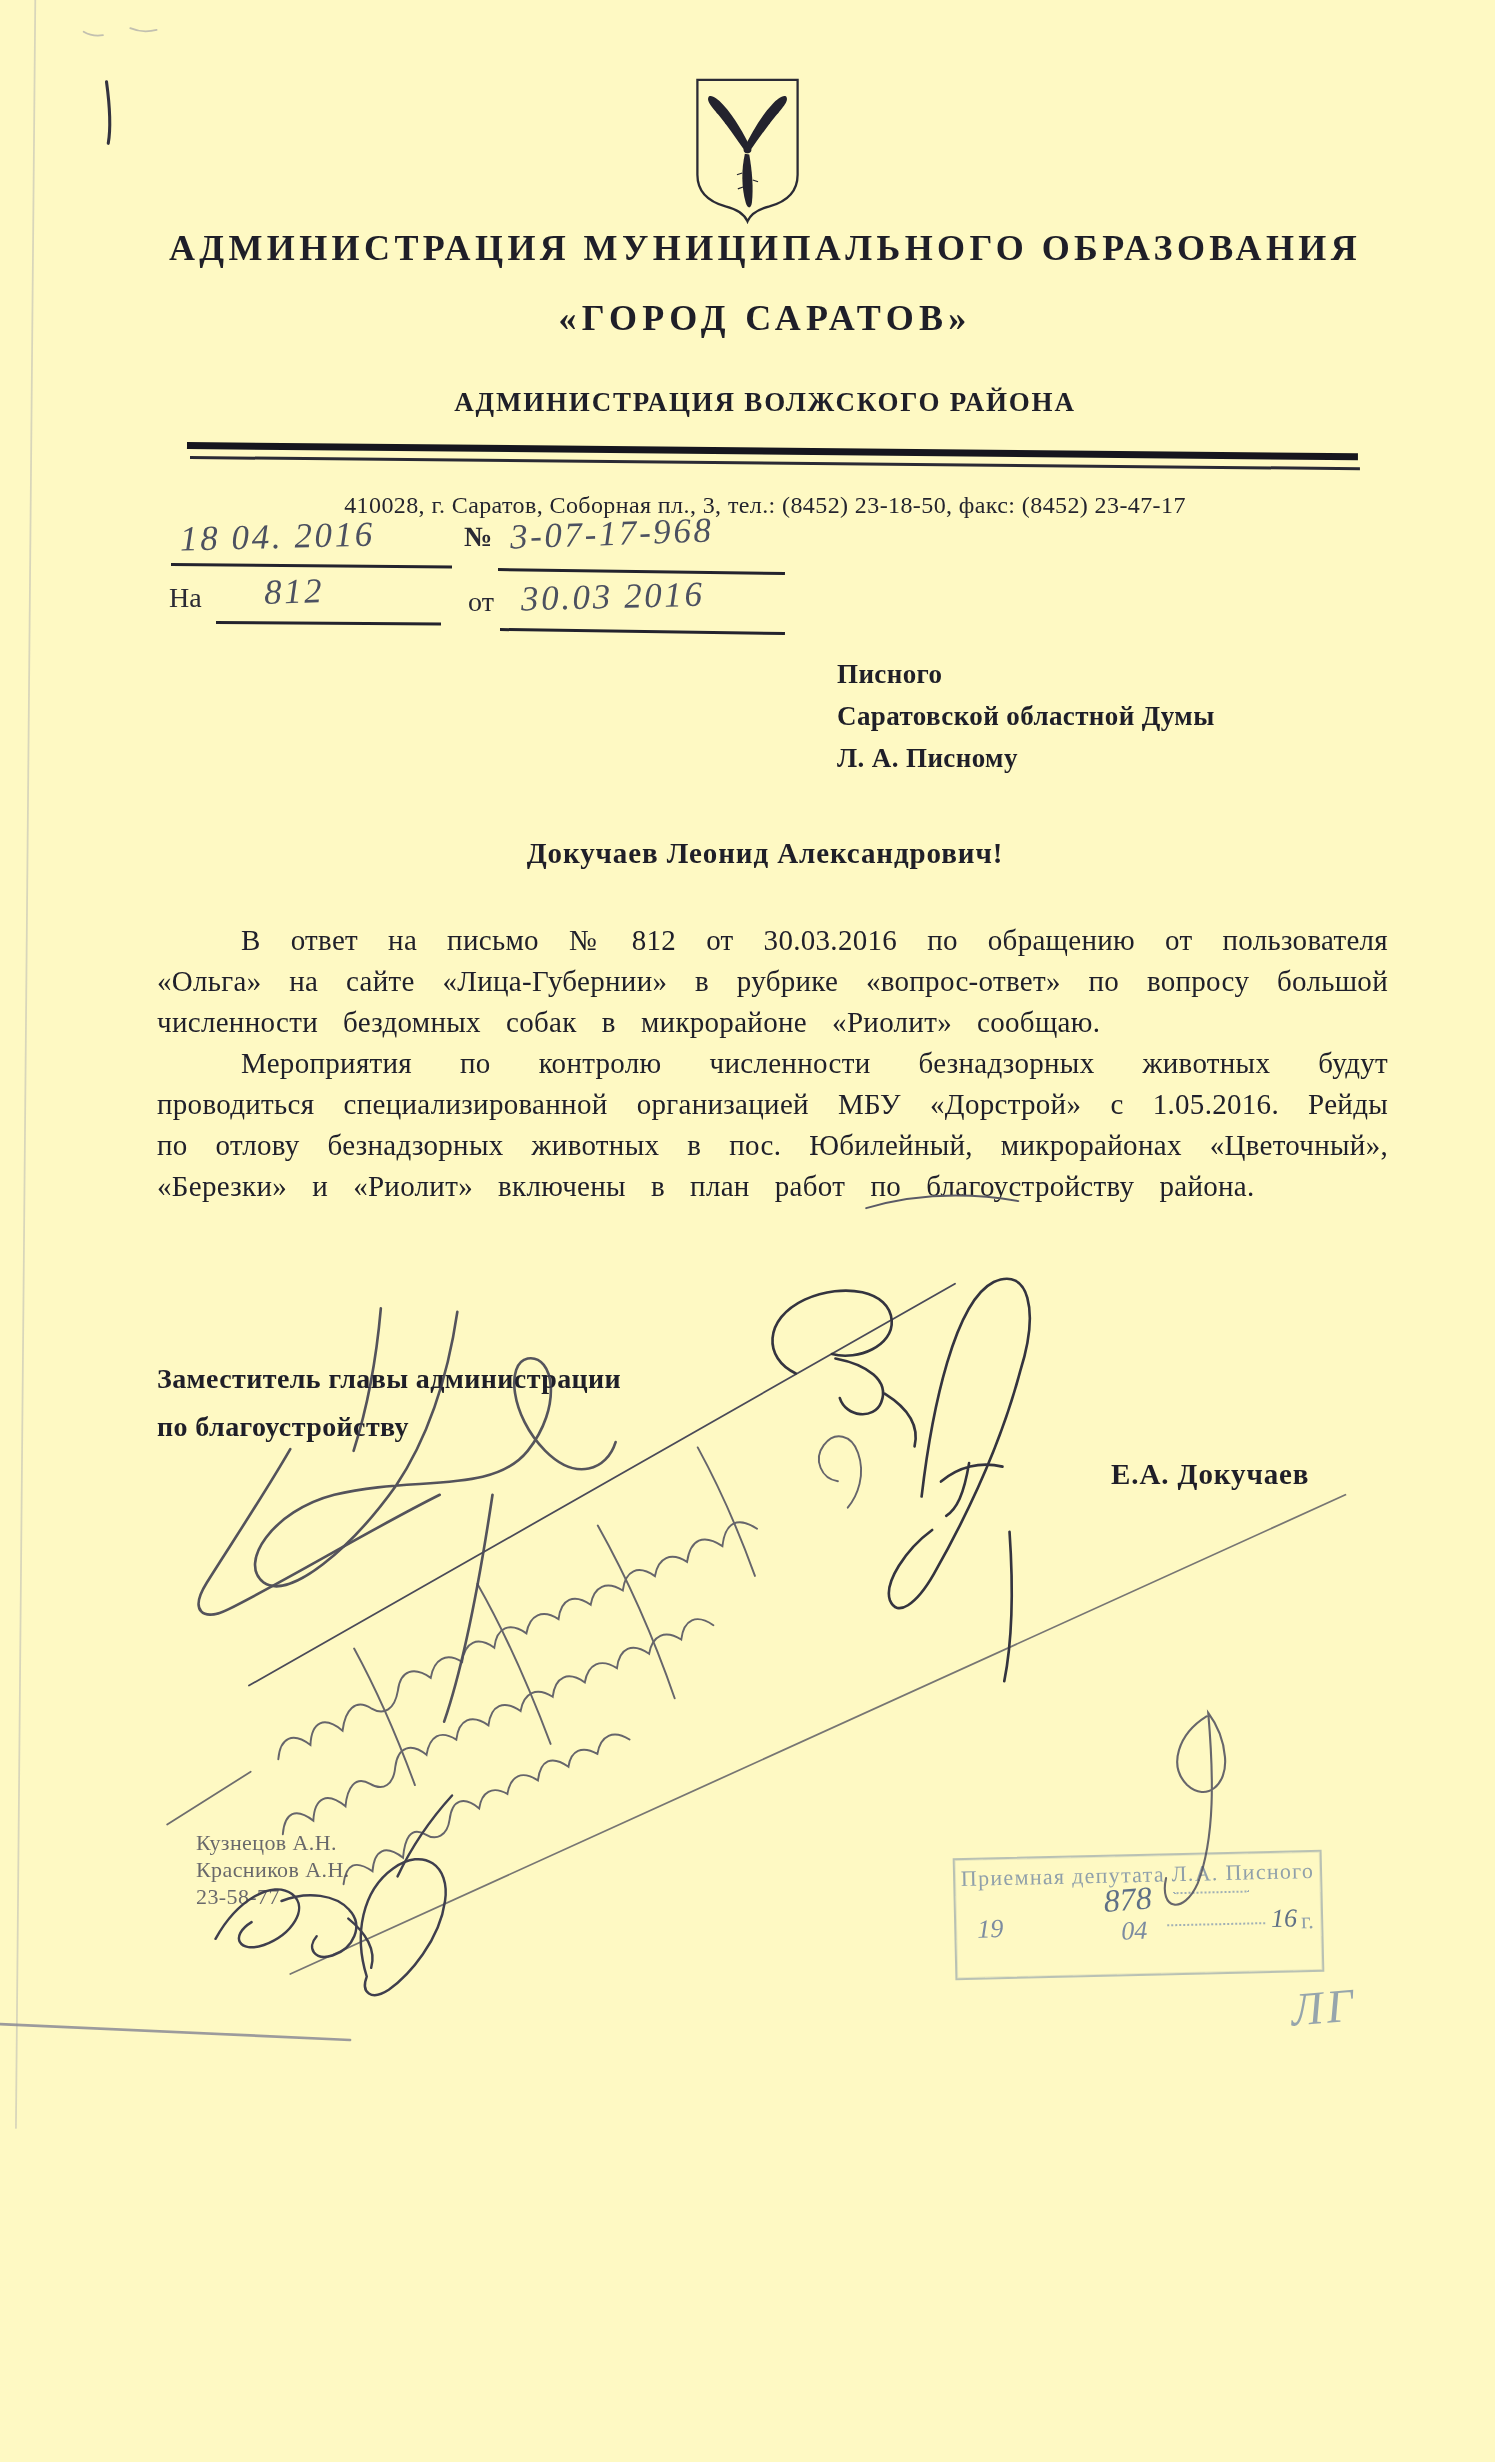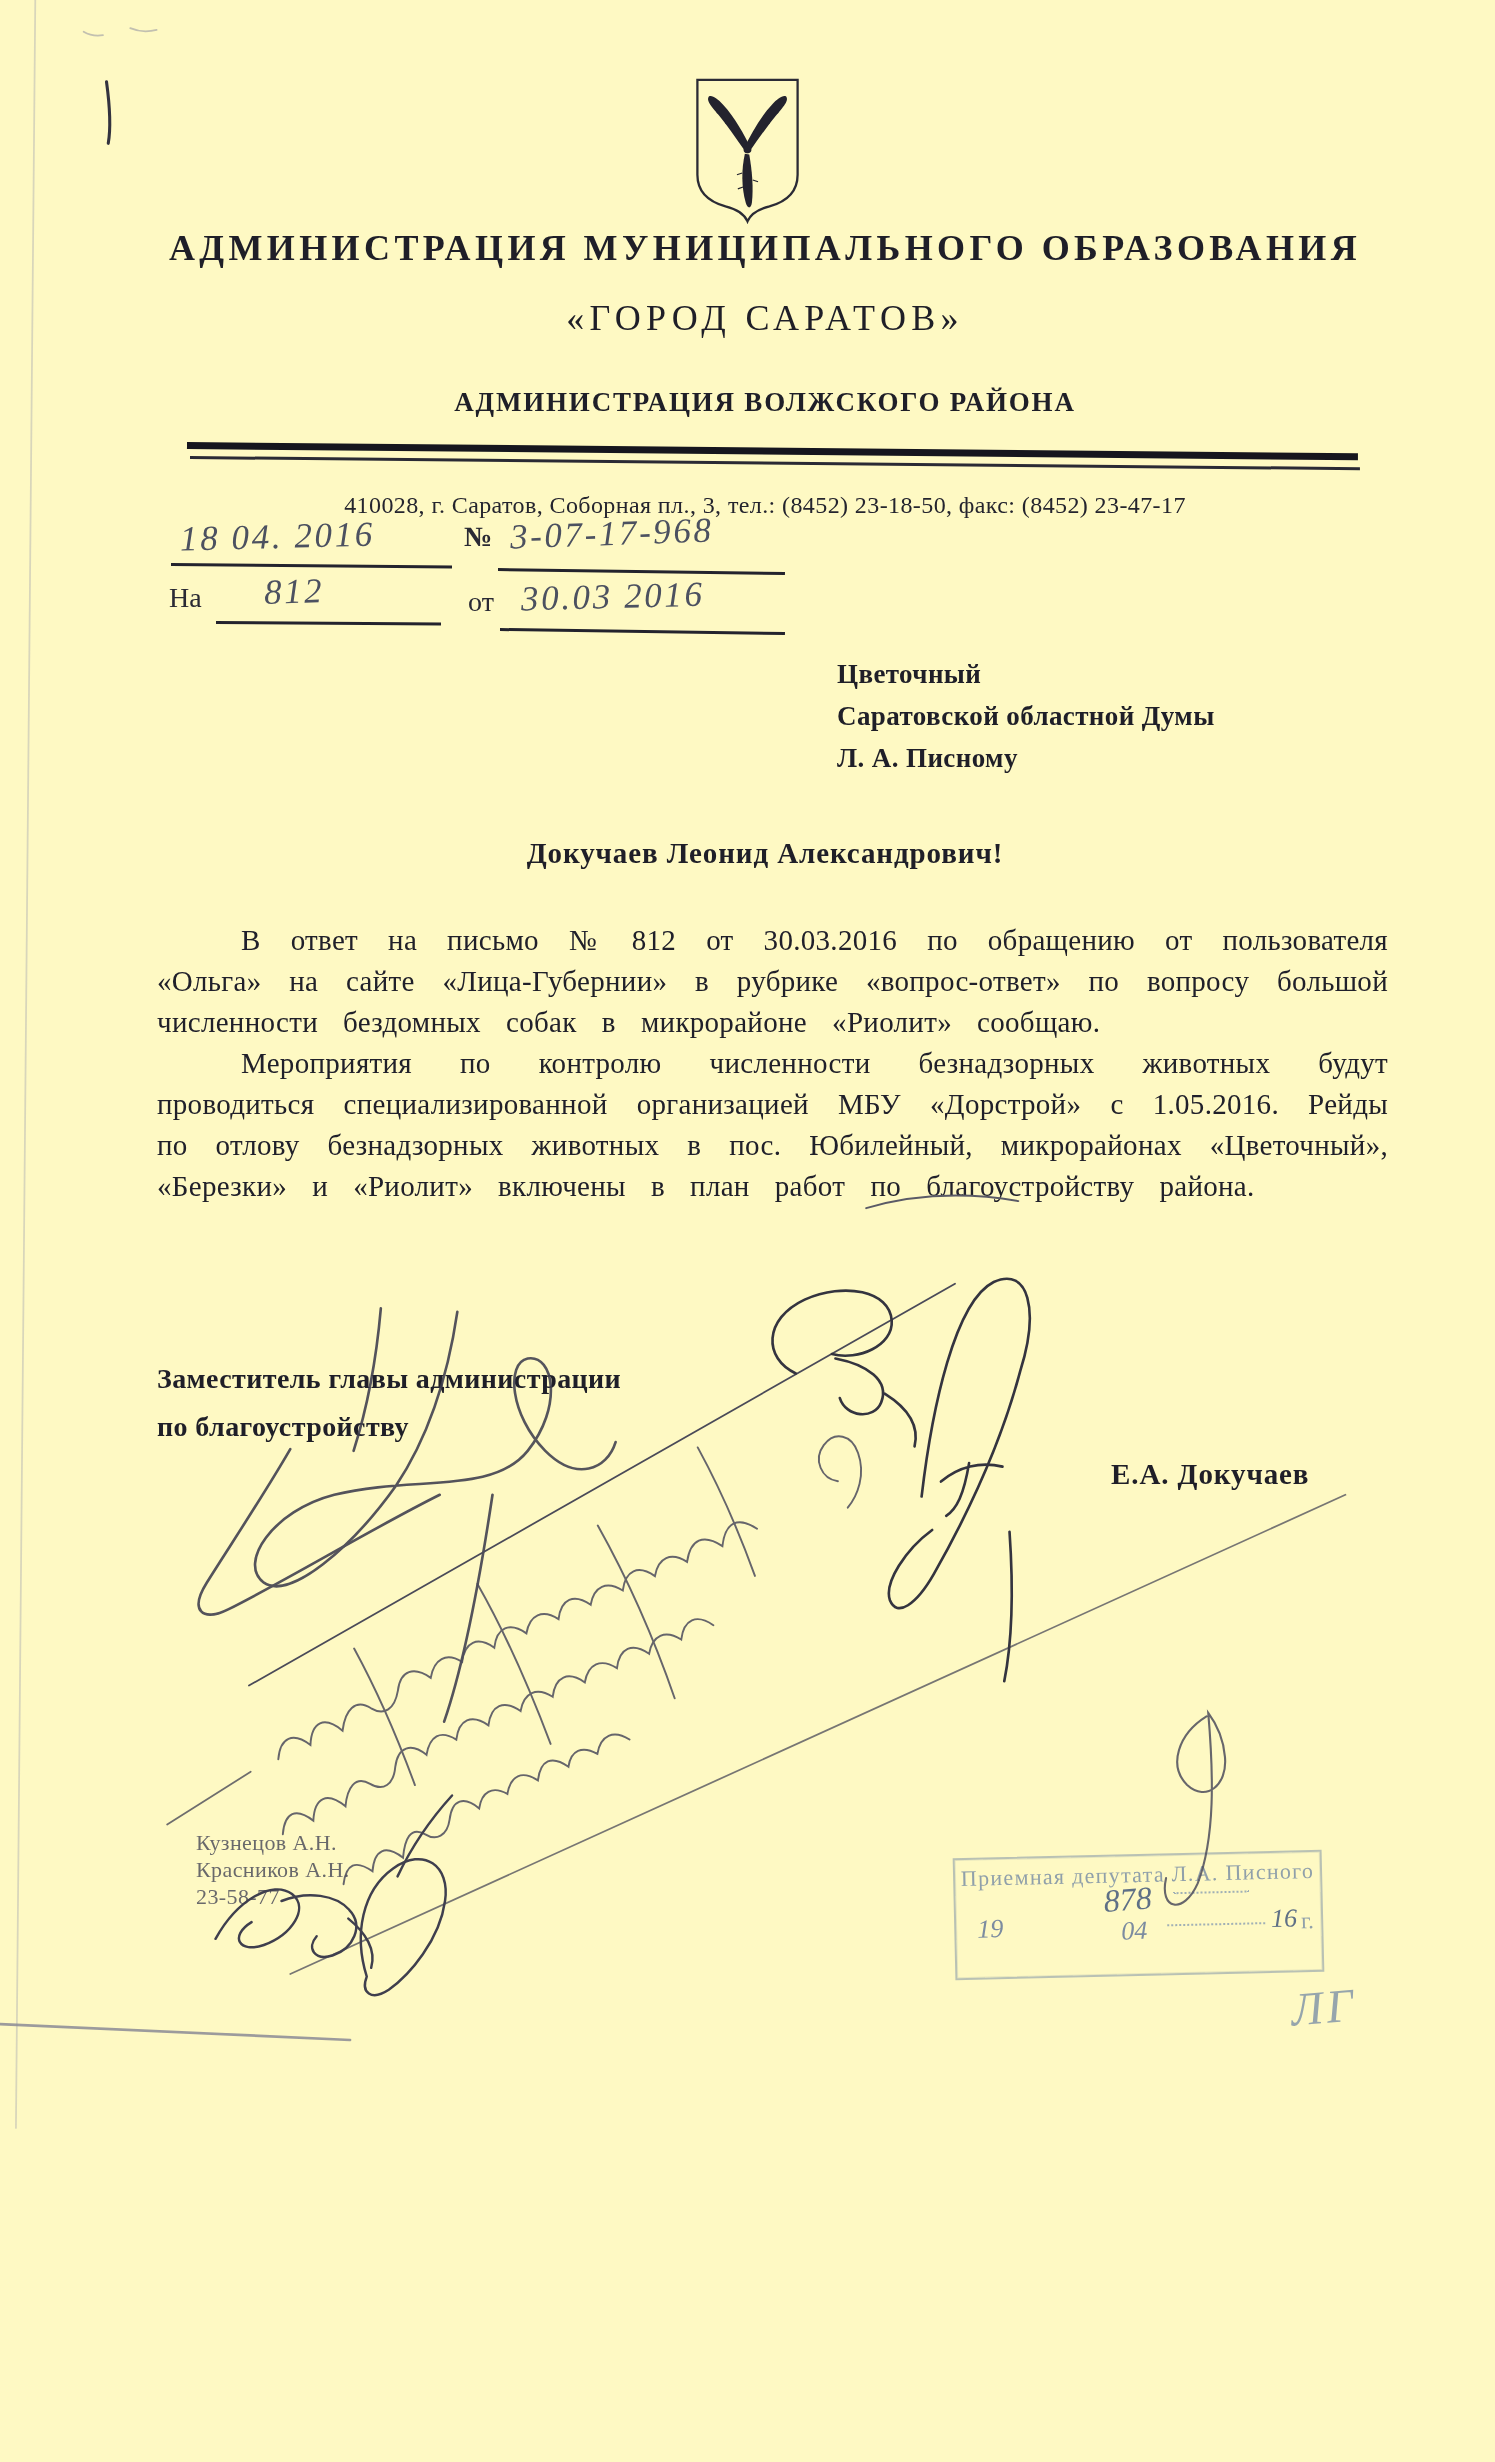--- a/index.html
+++ b/index.html
@@ -6,21 +6,21 @@
   #page{
     position:relative;width:1495px;height:2462px;margin:0 auto;
     background:#fef9c3;overflow:hidden;
     font-family:"Liberation Serif","DejaVu Serif",serif;
     color:#1f1f28;
   }
   .abs{position:absolute;}
   
   .lh-wrap{left:88px;top:0;width:1354px;text-align:center;}
   .org1{top:227px;font-size:36px;font-weight:bold;letter-spacing:4.4px;}
-  .org2{top:297px;font-size:36px;font-weight:normal;letter-spacing:5.3px;}
+  .org2{top:297px;font-size:36px;font-weight:bold;letter-spacing:5.3px;}
   .dept{top:387px;font-size:27px;font-weight:bold;letter-spacing:1.8px;}
   .contact{top:492px;font-size:24px;letter-spacing:0.4px;color:#24242e;}
   .rule-thick{left:187px;top:442px;width:1171px;height:7px;background:#16161e;transform:rotate(0.55deg);transform-origin:left center;}
   .rule-thin{left:190px;top:456px;width:1170px;height:2.6px;background:#2a2a34;transform:rotate(0.55deg);transform-origin:left center;}
   
   .printed-label{font-size:28px;color:#2a2a34;}
   .hand{font-style:italic;color:#4c5160;font-family:"Liberation Serif",serif;}
   .hand-lg{font-size:35px;letter-spacing:2.6px;}
   .u-line{height:2.6px;background:#23232d;transform-origin:left center;}
   
@@ -81,21 +81,21 @@
   <div class="abs u-line" style="left:498px;top:568px;width:287px;transform:rotate(0.8deg);"></div>
 
   <div class="abs printed-label" style="left:169px;top:582px;">На</div>
   <div class="abs hand hand-lg" style="left:264px;top:572px;transform:rotate(-2deg);">812</div>
   <div class="abs u-line" style="left:216px;top:621px;width:225px;transform:rotate(0.4deg);"></div>
   <div class="abs printed-label" style="left:468px;top:586px;">от</div>
   <div class="abs hand hand-lg" style="left:521px;top:577px;transform:rotate(-1.5deg);">30.03 2016</div>
   <div class="abs u-line" style="left:500px;top:628px;width:285px;transform:rotate(0.8deg);"></div>
 
   <div class="abs recipient" style="left:837px;top:653px;">
-    <div>Цветочный</div>
+    <div>Писного</div>
     <div>Саратовской областной Думы</div>
     <div>Л. А. Писному</div>
   </div>
 
   <div class="abs salutation">Докучаев Леонид Александрович!</div>
 
   <div class="abs body-text">
     <p>В ответ на письмо № 812 от 30.03.2016 по обращению от пользователя «Ольга» на сайте «Лица-Губернии» в рубрике «вопрос-ответ» по вопросу большой численности бездомных собак в микрорайоне «Риолит» сообщаю.</p>
     <p>Мероприятия по контролю численности безнадзорных животных будут проводиться специализированной организацией МБУ «Дорстрой» с 1.05.2016. Рейды по отлову безнадзорных животных в пос. Юбилейный, микрорайонах «Цветочный», «Березки» и «Риолит» включены в план работ по благоустройству района.</p>
   </div>

